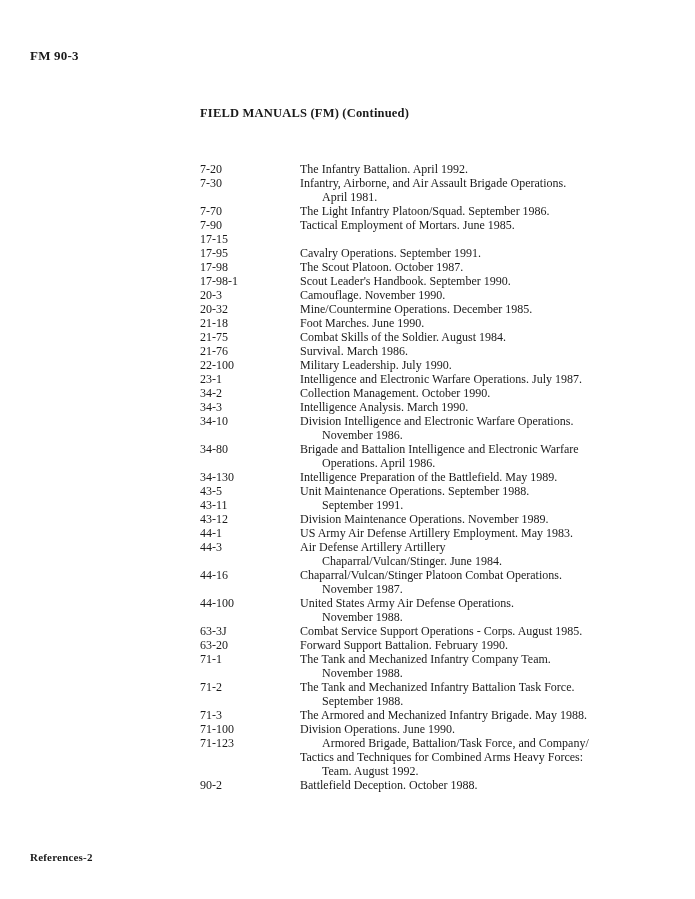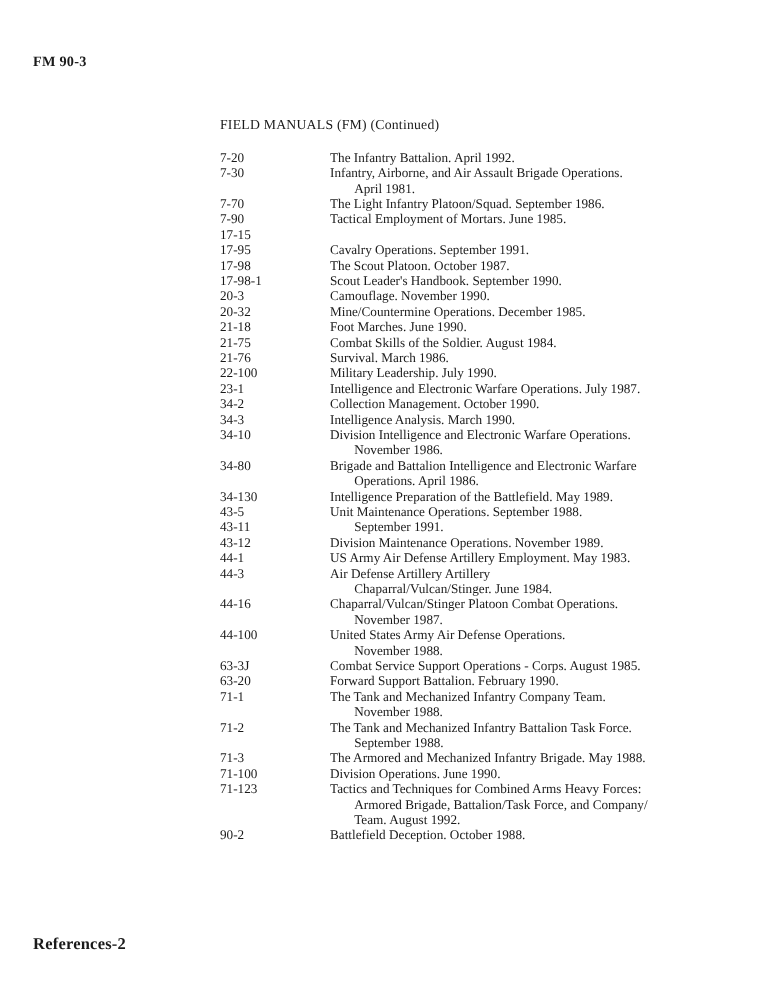--- a/index.html
+++ b/index.html
@@ -26,22 +26,22 @@
     margin-top: 20px;
   }
   .content {
     position: absolute;
     left: 200px;
     top: 106px;
     width: 420px;
   }
   .section-title {
     font-size: 12.5px;
-    font-weight: normal;
-    margin: 0 0 15px 0;
+    font-weight: bold;
+    margin: 0 0 41px 0;
     letter-spacing: 0.2px;
   }
   .entries {
     font-size: 12px;
   }
   .entry {
     display: flex;
     align-items: flex-start;
   }
   .entry-number {
@@ -56,21 +56,21 @@
   .entry-line {
     white-space: normal;
   }
   .entry-line.cont {
     padding-left: 22px;
   }
   .doc-footer {
     position: absolute;
     left: 30px;
     top: 851px;
-    font-size: 15px;
+    font-size: 11px;
     font-weight: bold;
     letter-spacing: 0.2px;
   }
 </style>
 </head>
 <body>
 
 <div class="page">
   <div class="doc-header">FM 90-3</div>
 
@@ -277,22 +277,22 @@
         </div>
         <div class="entry">
           <span class="entry-number">71-100</span>
           <div class="entry-title">
             <div class="entry-line">Division Operations. June 1990.</div>
           </div>
         </div>
         <div class="entry">
           <span class="entry-number">71-123</span>
           <div class="entry-title">
+            <div class="entry-line cont">Armored Brigade, Battalion/Task Force, and Company/</div>
             <div class="entry-line">Tactics and Techniques for Combined Arms Heavy Forces:</div>
-            <div class="entry-line cont">Armored Brigade, Battalion/Task Force, and Company/</div>
             <div class="entry-line cont">Team. August 1992.</div>
           </div>
         </div>
         <div class="entry">
           <span class="entry-number">90-2</span>
           <div class="entry-title">
             <div class="entry-line">Battlefield Deception. October 1988.</div>
           </div>
         </div>
       </div>

